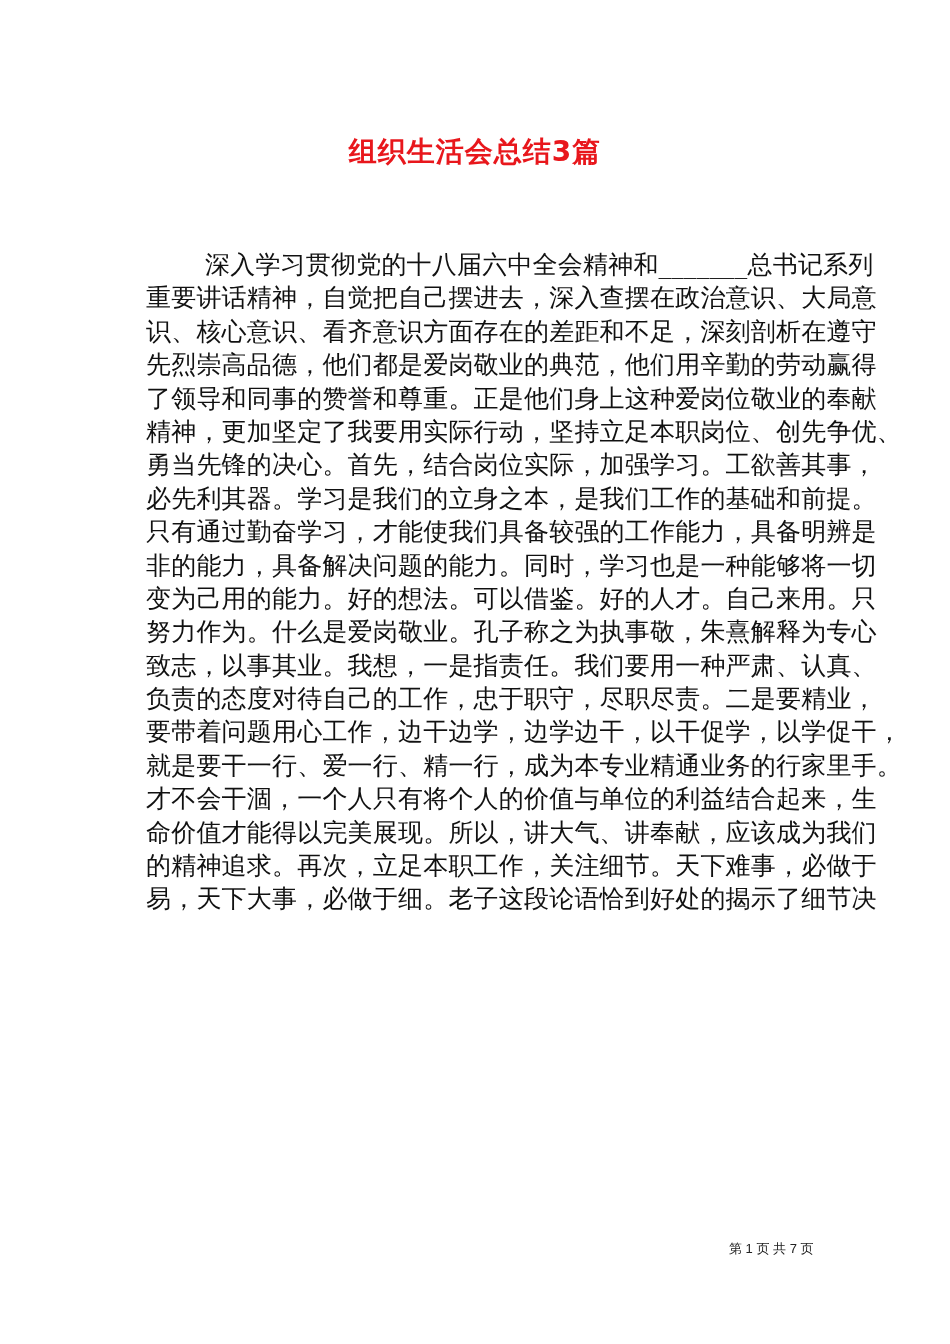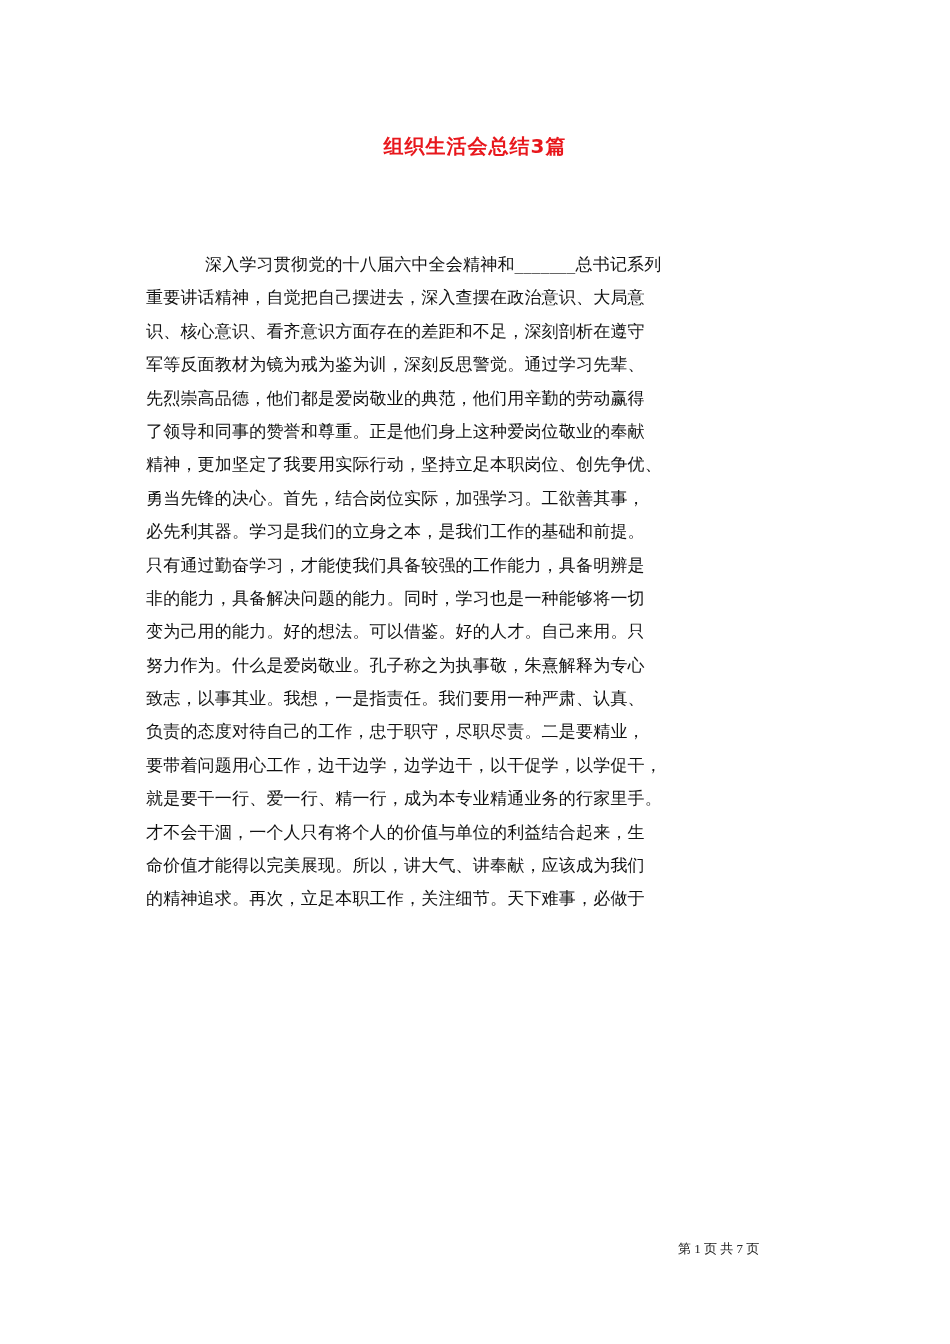--- a/index.html
+++ b/index.html
@@ -1,48 +1,48 @@
 <!DOCTYPE html>
 <html><head>
 <meta charset="utf-8">
 <style>
   html, body { margin: 0; padding: 0; background: #ffffff; }
   body { width: 950px; height: 1344px; position: relative; overflow: hidden;
          font-family: "DejaVu Serif", "Liberation Serif", serif; color: #111; }
   .title { position: absolute; top: 133px; left: 0; width: 950px; text-align: center;
-           font-size: 20px; font-weight: bold; color: #e8171c; letter-spacing: 1px;
+           font-size: 28px; font-weight: bold; color: #e8171c; letter-spacing: 1px;
            font-family: "DejaVu Sans", "Liberation Sans", sans-serif; }
   .body-text { position: absolute; top: 248px; left: 146px; width: 664px; }
-  .line { height: 33.4px; line-height: 33.4px; font-size: 17px; white-space: nowrap;
+  .line { height: 33.4px; line-height: 33.4px; font-size: 25px; white-space: nowrap;
           letter-spacing: 0.2px; }
   .line.first { padding-left: 59px; }
-  .footer { position: absolute; top: 1240px; left: 678px; font-size: 13px; color: #222;
-            font-family: Liberation Serif, serif; }
+  .footer { position: absolute; top: 1240px; left: 729px; font-size: 13px; color: #222;
+            font-family: Liberation Sans, sans-serif; }
 </style>
 </head>
 <body>
 
 <div class="title">组织生活会总结3篇</div>
 
 <div class="body-text">
   <div class="line first">深入学习贯彻党的十八届六中全会精神和_______总书记系列</div>
   <div class="line">重要讲话精神，自觉把自己摆进去，深入查摆在政治意识、大局意</div>
   <div class="line">识、核心意识、看齐意识方面存在的差距和不足，深刻剖析在遵守</div>
-  <div class="line">军等反面教材为镜为戒为鉴为训，深刻反思警觉。通过学习先辈、</div>
   <div class="line">先烈崇高品德，他们都是爱岗敬业的典范，他们用辛勤的劳动赢得</div>
   <div class="line">了领导和同事的赞誉和尊重。正是他们身上这种爱岗位敬业的奉献</div>
   <div class="line">精神，更加坚定了我要用实际行动，坚持立足本职岗位、创先争优、</div>
   <div class="line">勇当先锋的决心。首先，结合岗位实际，加强学习。工欲善其事，</div>
   <div class="line">必先利其器。学习是我们的立身之本，是我们工作的基础和前提。</div>
   <div class="line">只有通过勤奋学习，才能使我们具备较强的工作能力，具备明辨是</div>
   <div class="line">非的能力，具备解决问题的能力。同时，学习也是一种能够将一切</div>
   <div class="line">变为己用的能力。好的想法。可以借鉴。好的人才。自己来用。只</div>
   <div class="line">努力作为。什么是爱岗敬业。孔子称之为执事敬，朱熹解释为专心</div>
   <div class="line">致志，以事其业。我想，一是指责任。我们要用一种严肃、认真、</div>
   <div class="line">负责的态度对待自己的工作，忠于职守，尽职尽责。二是要精业，</div>
   <div class="line">要带着问题用心工作，边干边学，边学边干，以干促学，以学促干，</div>
   <div class="line">就是要干一行、爱一行、精一行，成为本专业精通业务的行家里手。</div>
   <div class="line">才不会干涸，一个人只有将个人的价值与单位的利益结合起来，生</div>
   <div class="line">命价值才能得以完美展现。所以，讲大气、讲奉献，应该成为我们</div>
   <div class="line">的精神追求。再次，立足本职工作，关注细节。天下难事，必做于</div>
+  <div class="line">易，天下大事，必做于细。老子这段论语恰到好处的揭示了细节决</div>
 </div>
 
 <div class="footer">第 1 页 共 7 页</div>
 
 </body></html>

